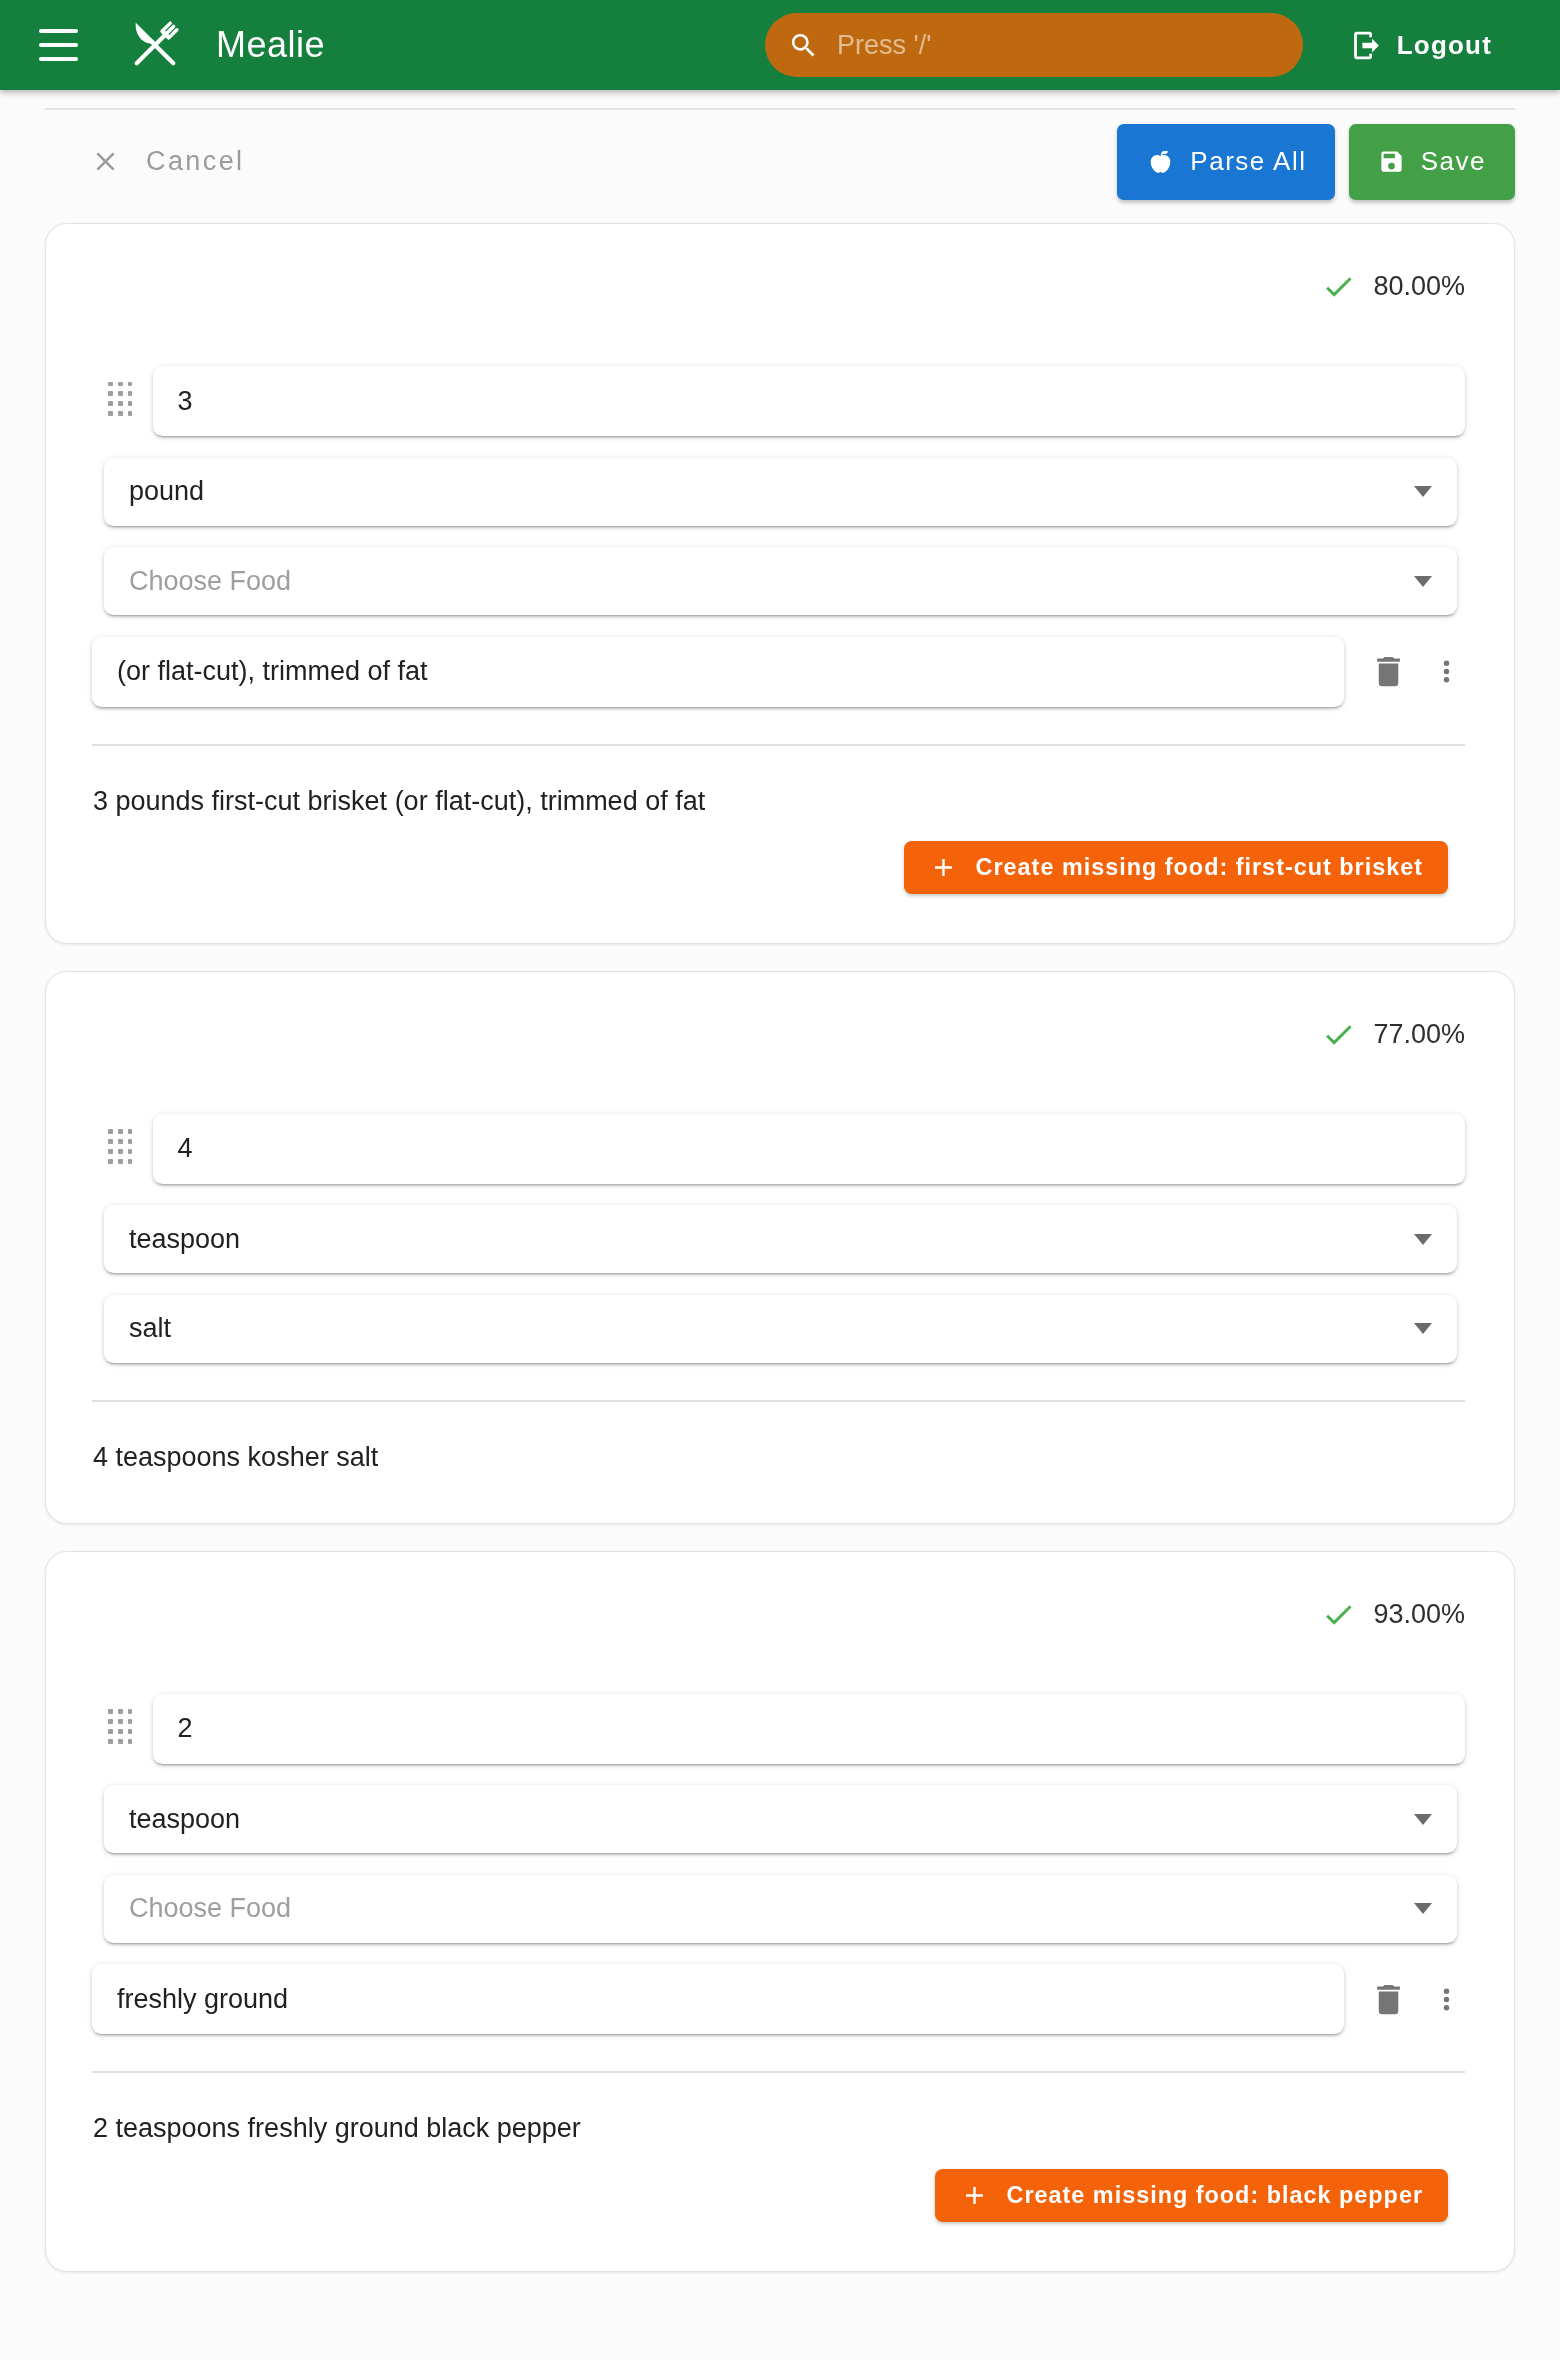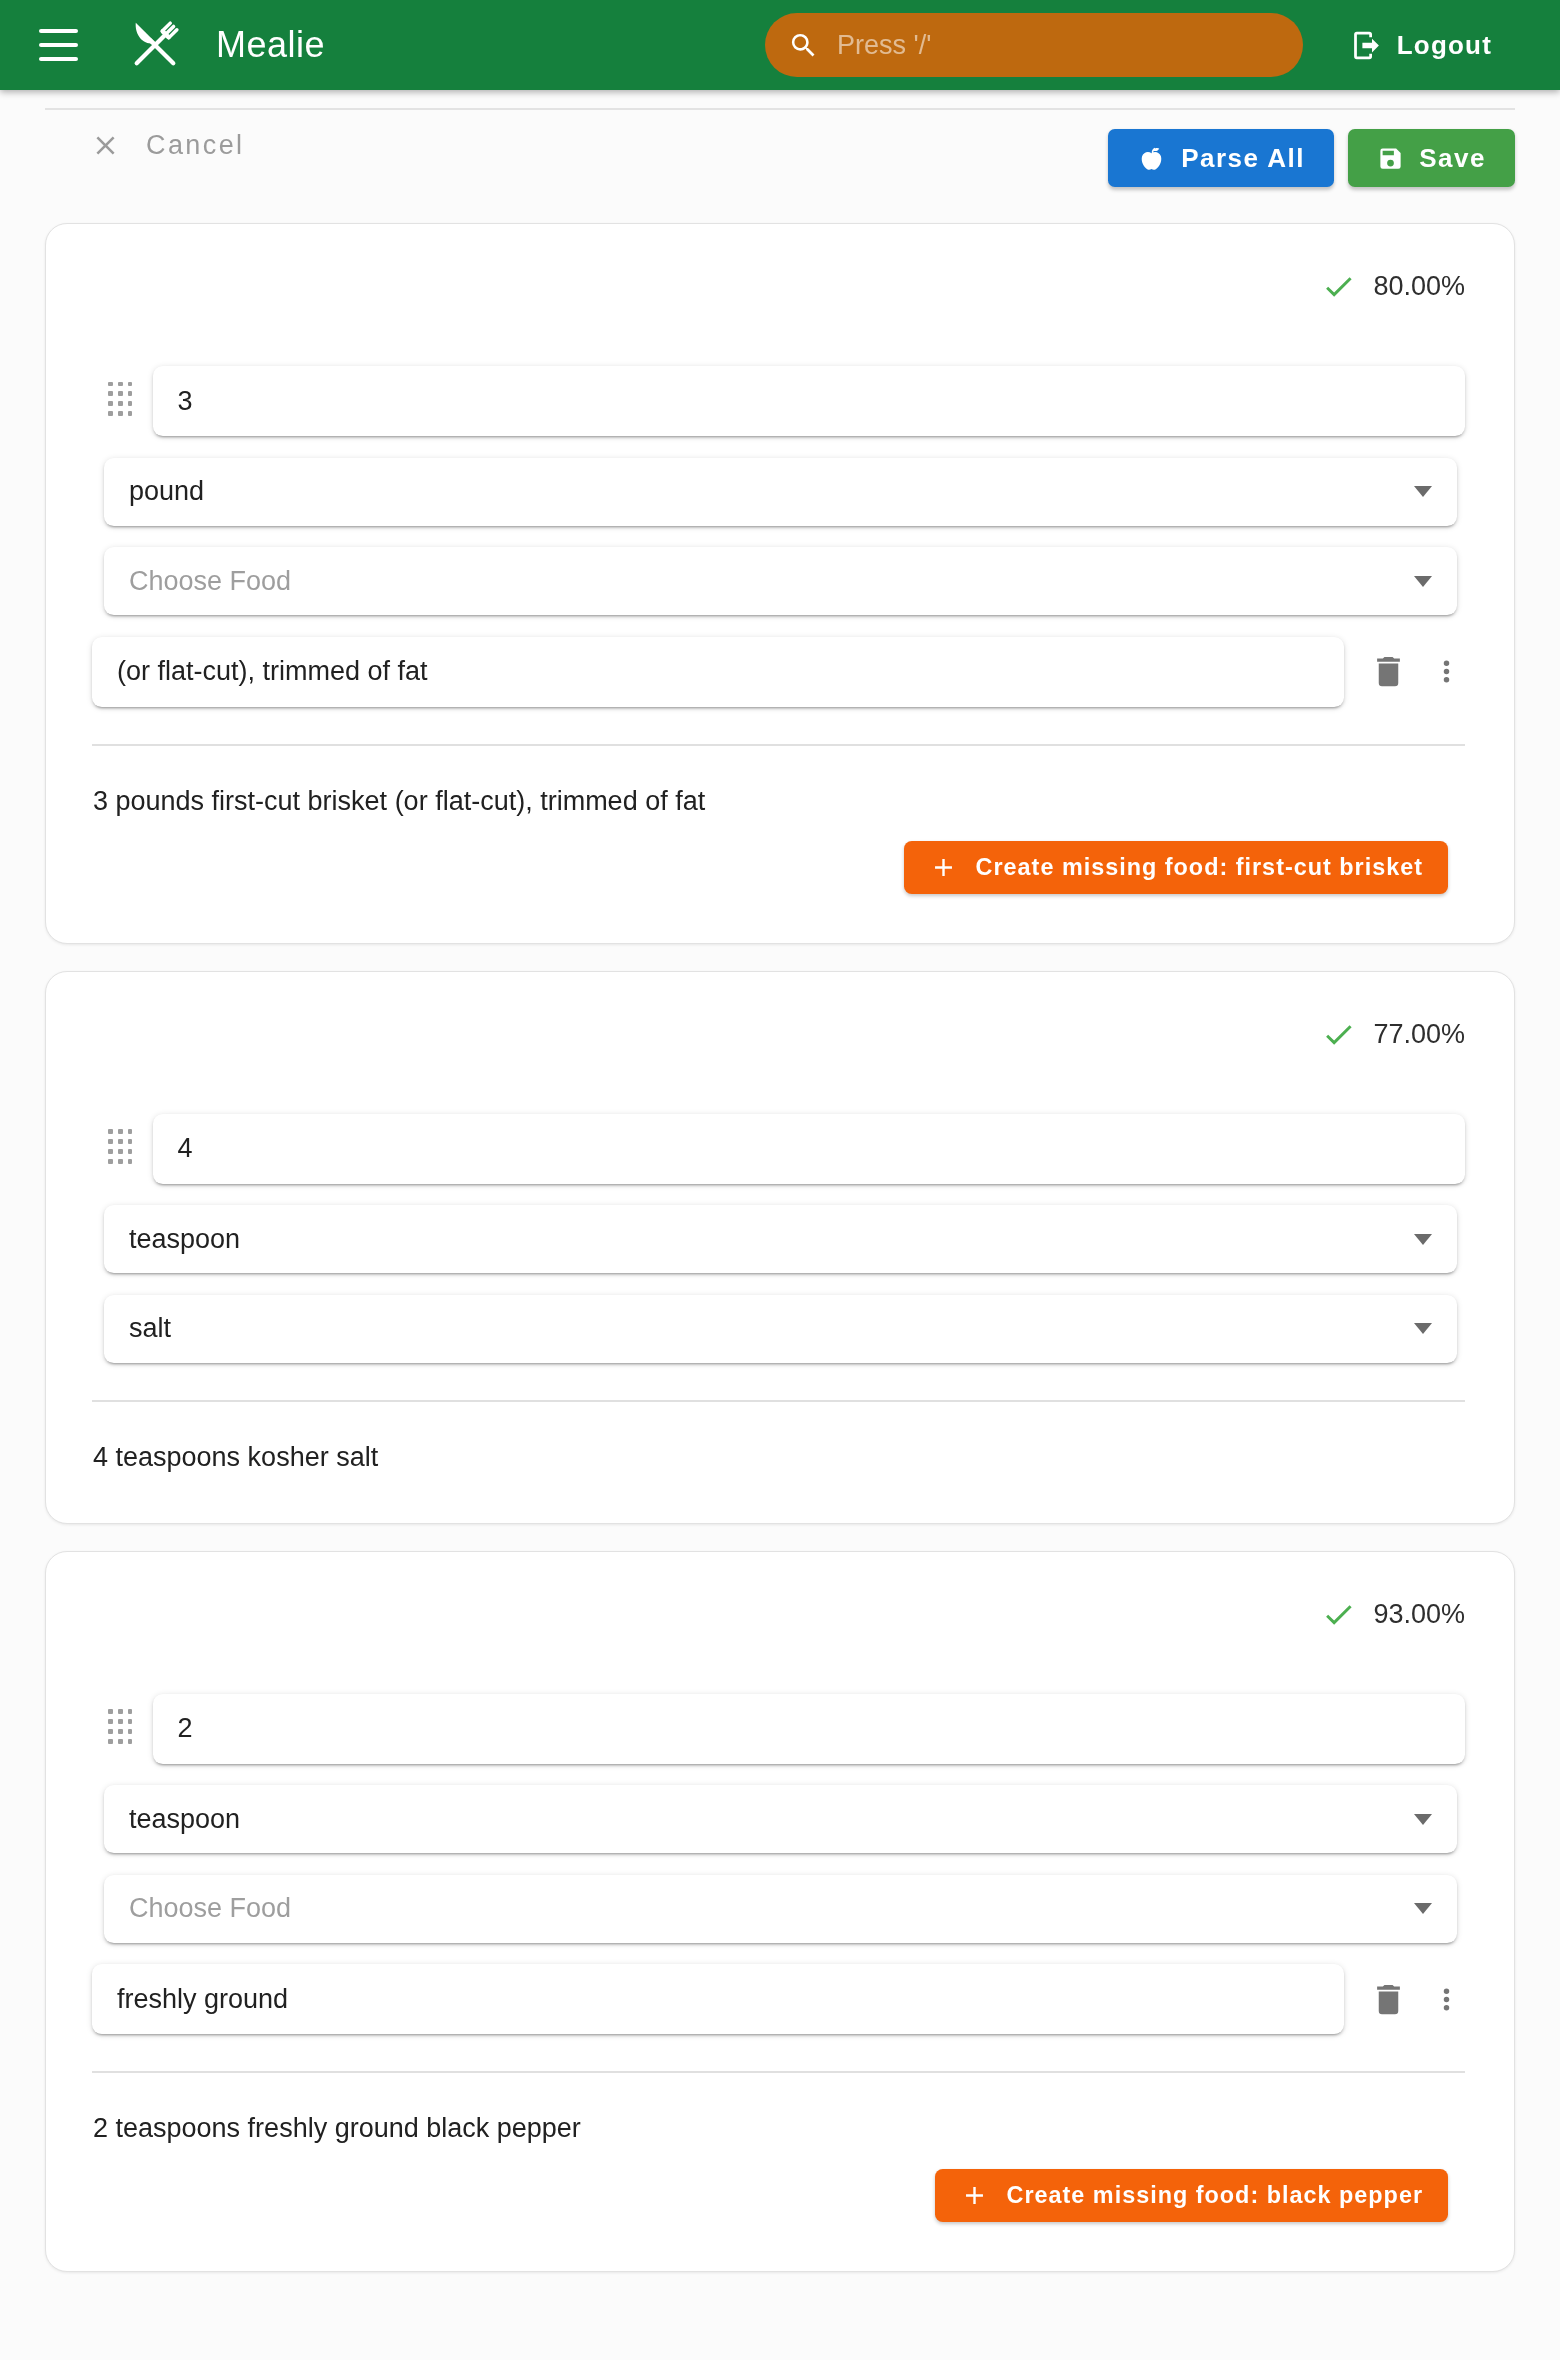--- a/index.html
+++ b/index.html
@@ -18,26 +18,26 @@
     display:flex;align-items:center;padding:0 23.4px;}
   .search-pill input{flex:1;background:transparent;border:none;outline:none;color:#fff;
     font-size:27px;margin-left:15.6px;font-family:"Liberation Sans",sans-serif;}
   .search-pill input::placeholder{color:rgba(255,255,255,.55);}
   .logout-btn{margin-left:41px;margin-right:62px;display:flex;align-items:center;gap:13.7px;
     background:none;border:none;color:#fff;font-size:26px;font-weight:bold;
     letter-spacing:1.2px;cursor:pointer;font-family:"Liberation Sans",sans-serif;}
 
   
   .toolbar-divider{margin:17.6px 45px 0;height:2px;background:#E3E3E3;}
-  .toolbar{display:flex;align-items:flex-start;margin:19.5px 45px 0;height:65px;}
+  .toolbar{display:flex;align-items:center;margin:19.5px 45px 0;height:65px;}
   .cancel-btn{margin-left:39px;display:flex;align-items:center;gap:25px;background:none;
     border:none;cursor:pointer;color:#9B9B9B;font-size:27px;font-weight:500;
     letter-spacing:2.4px;font-family:"Liberation Sans",sans-serif;}
-  .btn{height:58px;border:none;border-radius:6.8px;display:flex;align-items:center;gap:15.6px;
-    padding:0 29px;color:#fff;font-size:26px;font-weight:bold;letter-spacing:1.5px;
+  .btn{height:76px;border:none;border-radius:6.8px;display:flex;align-items:center;gap:15.6px;
+    padding:0 29px;color:#fff;font-size:26px;font-weight:normal;letter-spacing:1.5px;
     cursor:pointer;font-family:"Liberation Sans",sans-serif;
     box-shadow:0 2.9px 3.9px rgba(0,0,0,.22);}
   .parse-btn{margin-left:auto;background:#1976D2;}
   .save-btn{margin-left:13.7px;background:#44A047;}
 
   
   .cards{margin:29px 45px 0;}
   .card{background:#fff;border:1px solid #E2E2E2;border-radius:22px;margin-bottom:27px;
     padding-bottom:49px;box-shadow:0 1px 2.9px rgba(0,0,0,.08);}
   .match-row{display:flex;justify-content:flex-end;align-items:center;gap:17.6px;

